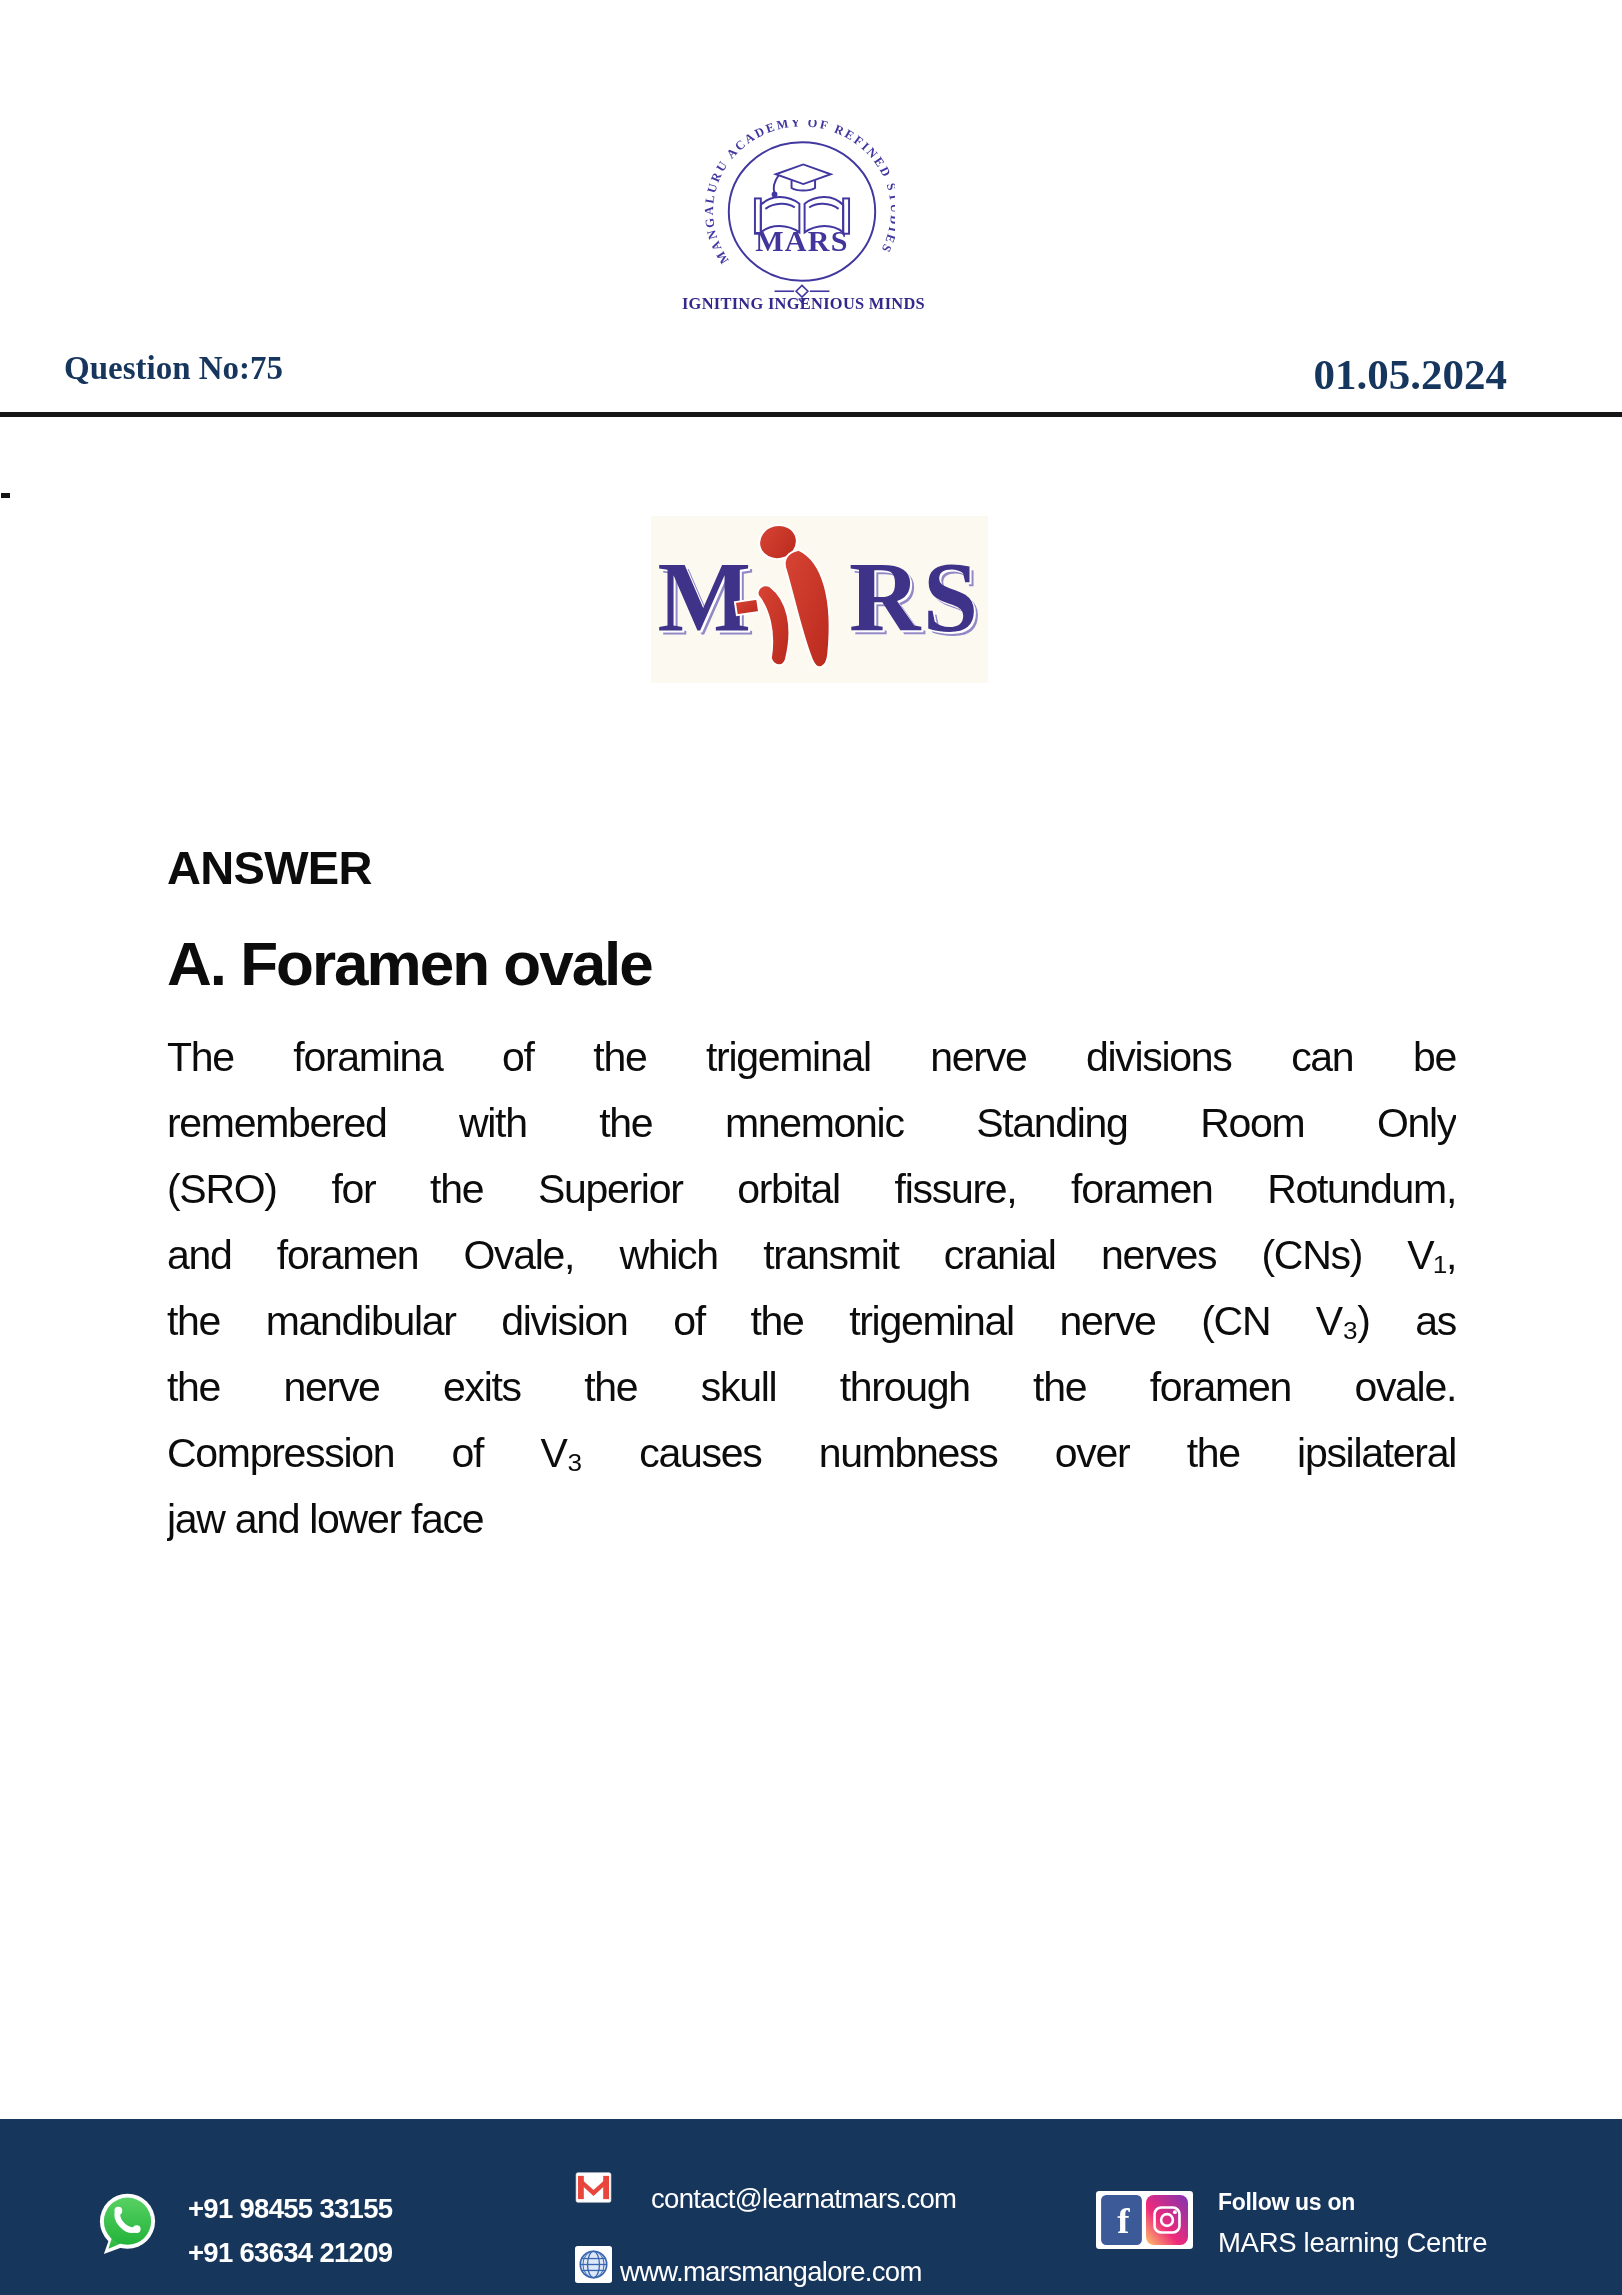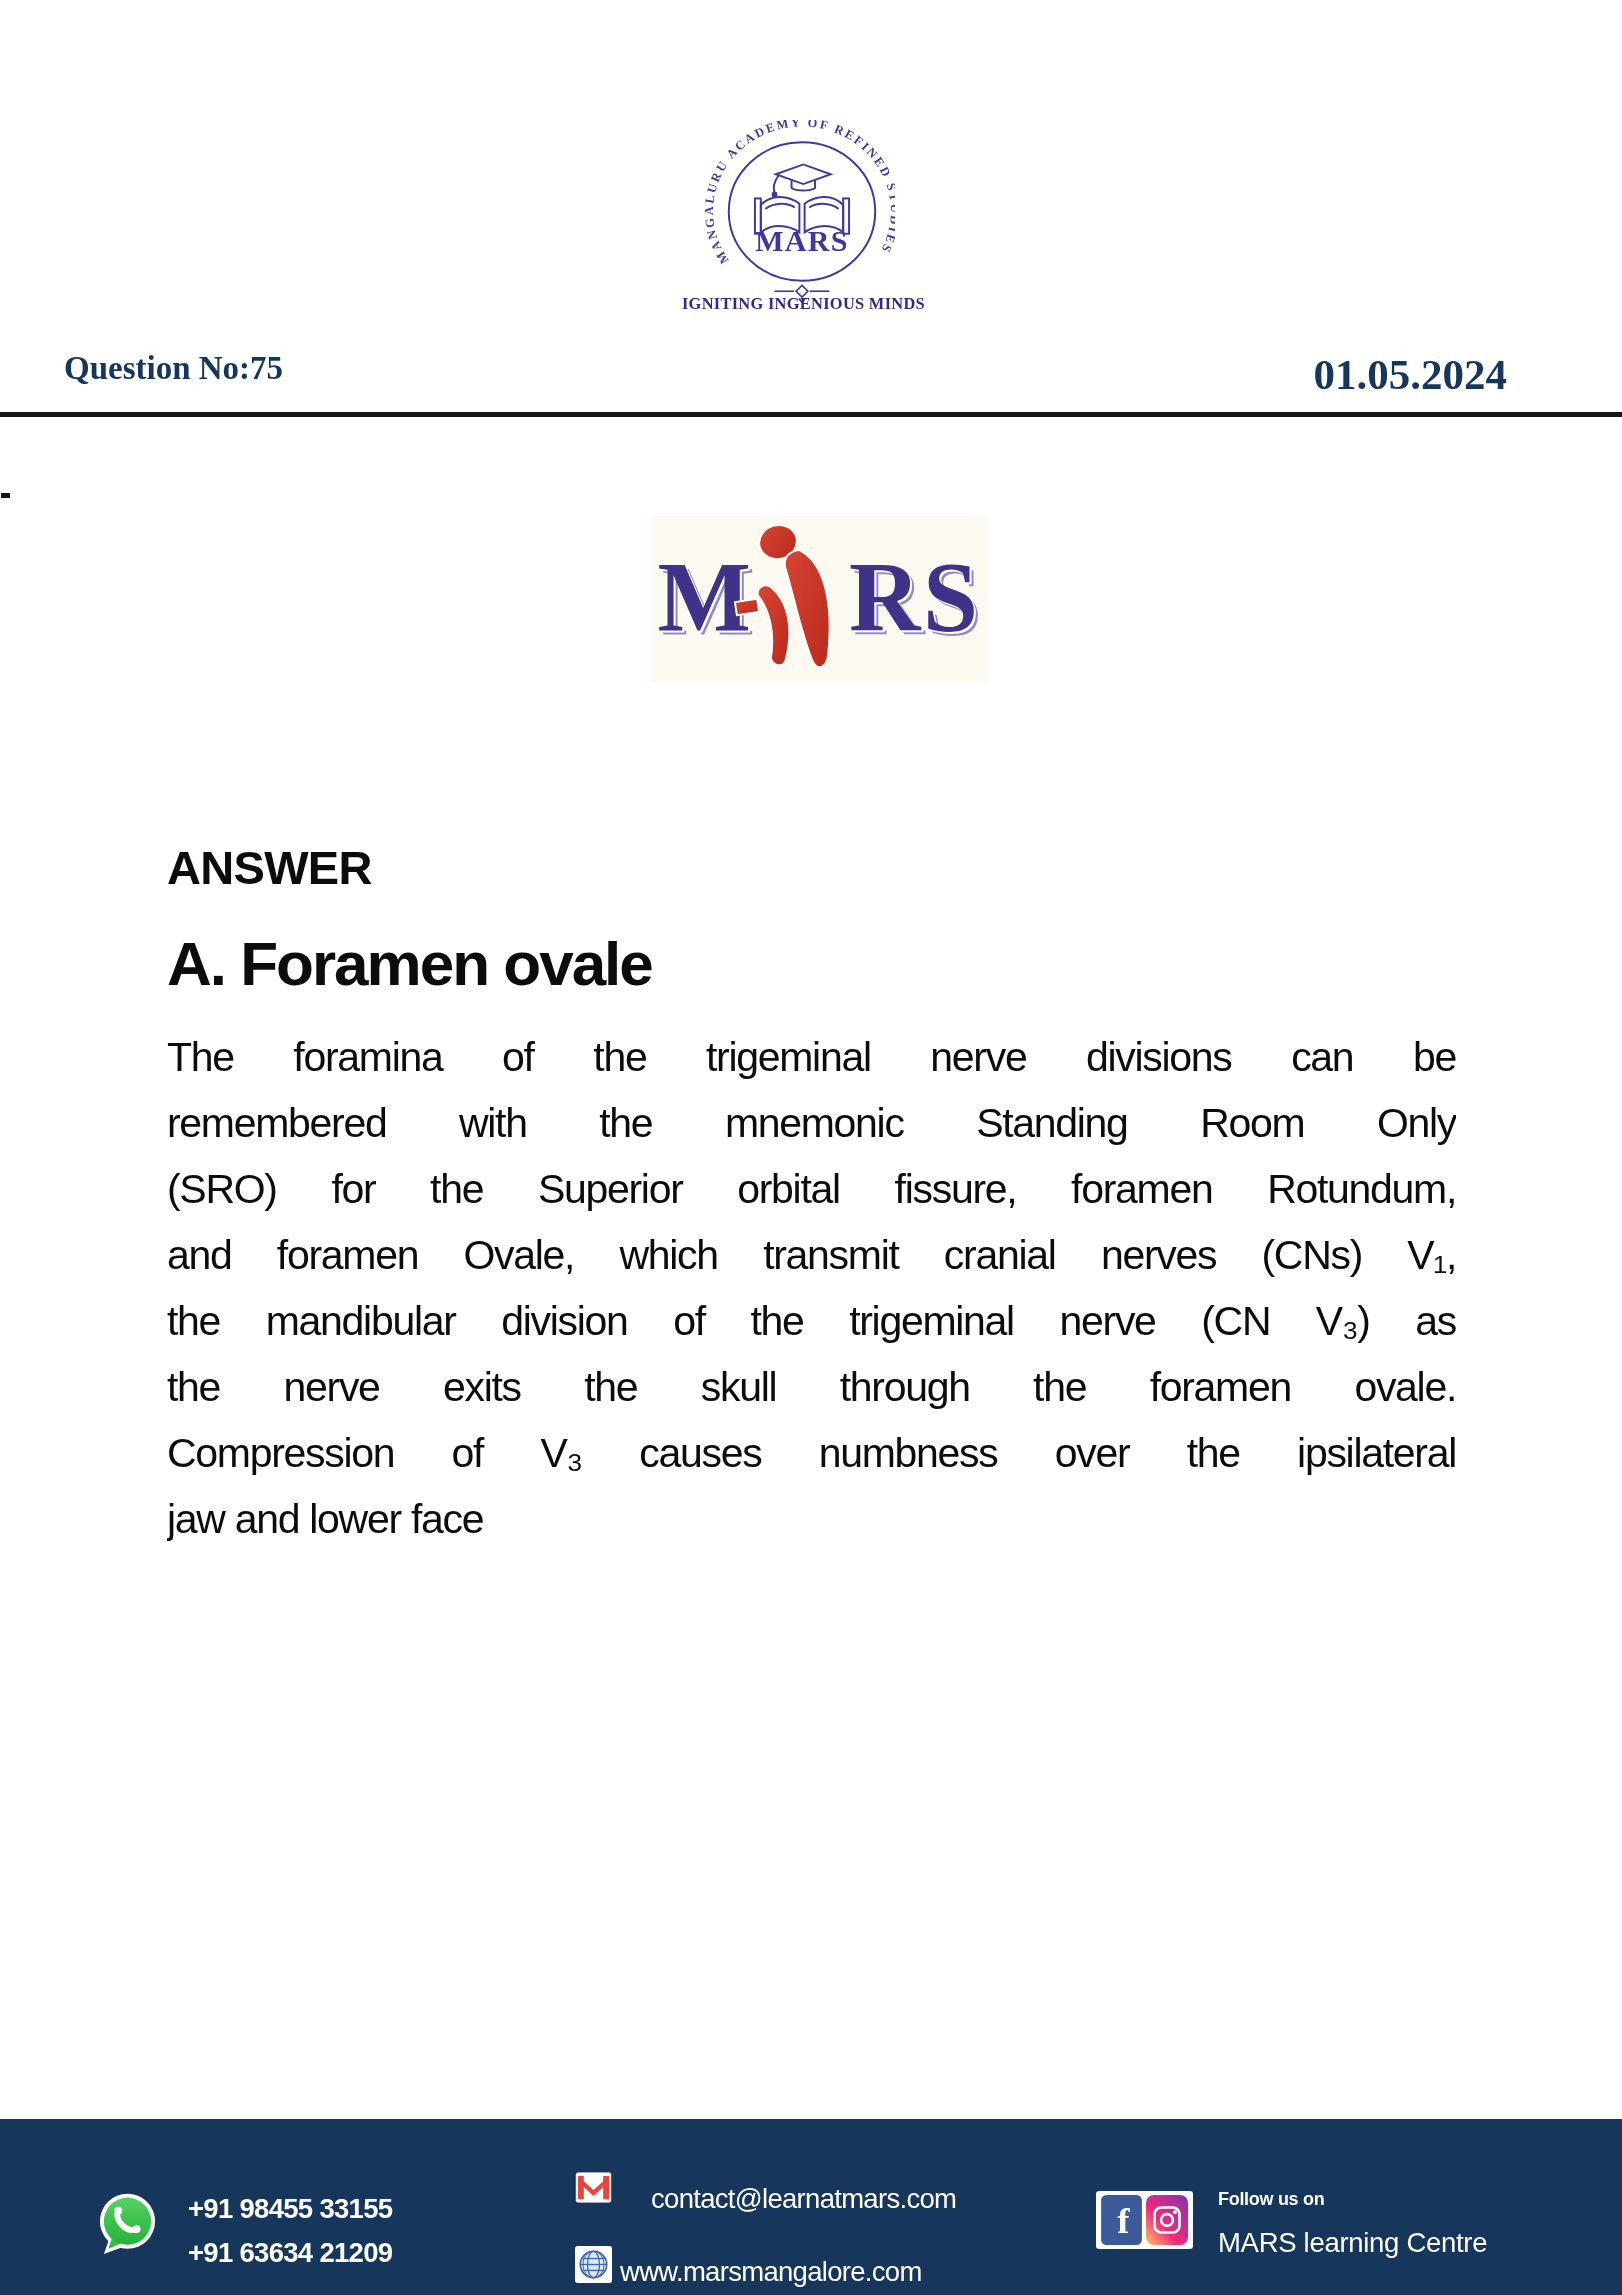--- a/index.html
+++ b/index.html
@@ -54,21 +54,21 @@
   .gmail-icon { position:absolute; left:575px; top:2172px; }
   .email-text { position:absolute; left:619px; top:2183px; color:#ffffff;
     font-size:27.5px; letter-spacing:-0.7px;margin-left:32px; }
   .globe-icon { position:absolute; left:575px; top:2246px; }
   .web-text { position:absolute; left:620px; top:2256px; color:#ffffff;
     font-size:27.5px; letter-spacing:-0.7px; }
   .social-box { position:absolute; left:1096px; top:2191px; width:97px; height:58px;
     background:#ffffff; border-radius:3.3px; display:flex; align-items:center;
     justify-content:center; gap:3.3px; }
   .follow-1 { position:absolute; left:1218px; top:2189px; color:#ffffff;
-    font-size:18px; font-weight:600; letter-spacing:-0.3px; }
+    font-size:23px; font-weight:600; letter-spacing:-0.3px; }
   .follow-2 { position:absolute; left:1218px; top:2227px; color:#ffffff;
     font-size:27.5px; font-weight:normal; letter-spacing:-0.3px; }
 </style>
 </head>
 <body>
 
 <div class="seal">
   <svg width="203" height="183" viewBox="0 0 310 280">
     <defs>
       <path id="sealArc" d="M 56.6 214.6 A 136 130 0 1 1 279.4 214.6" fill="none"></path>

